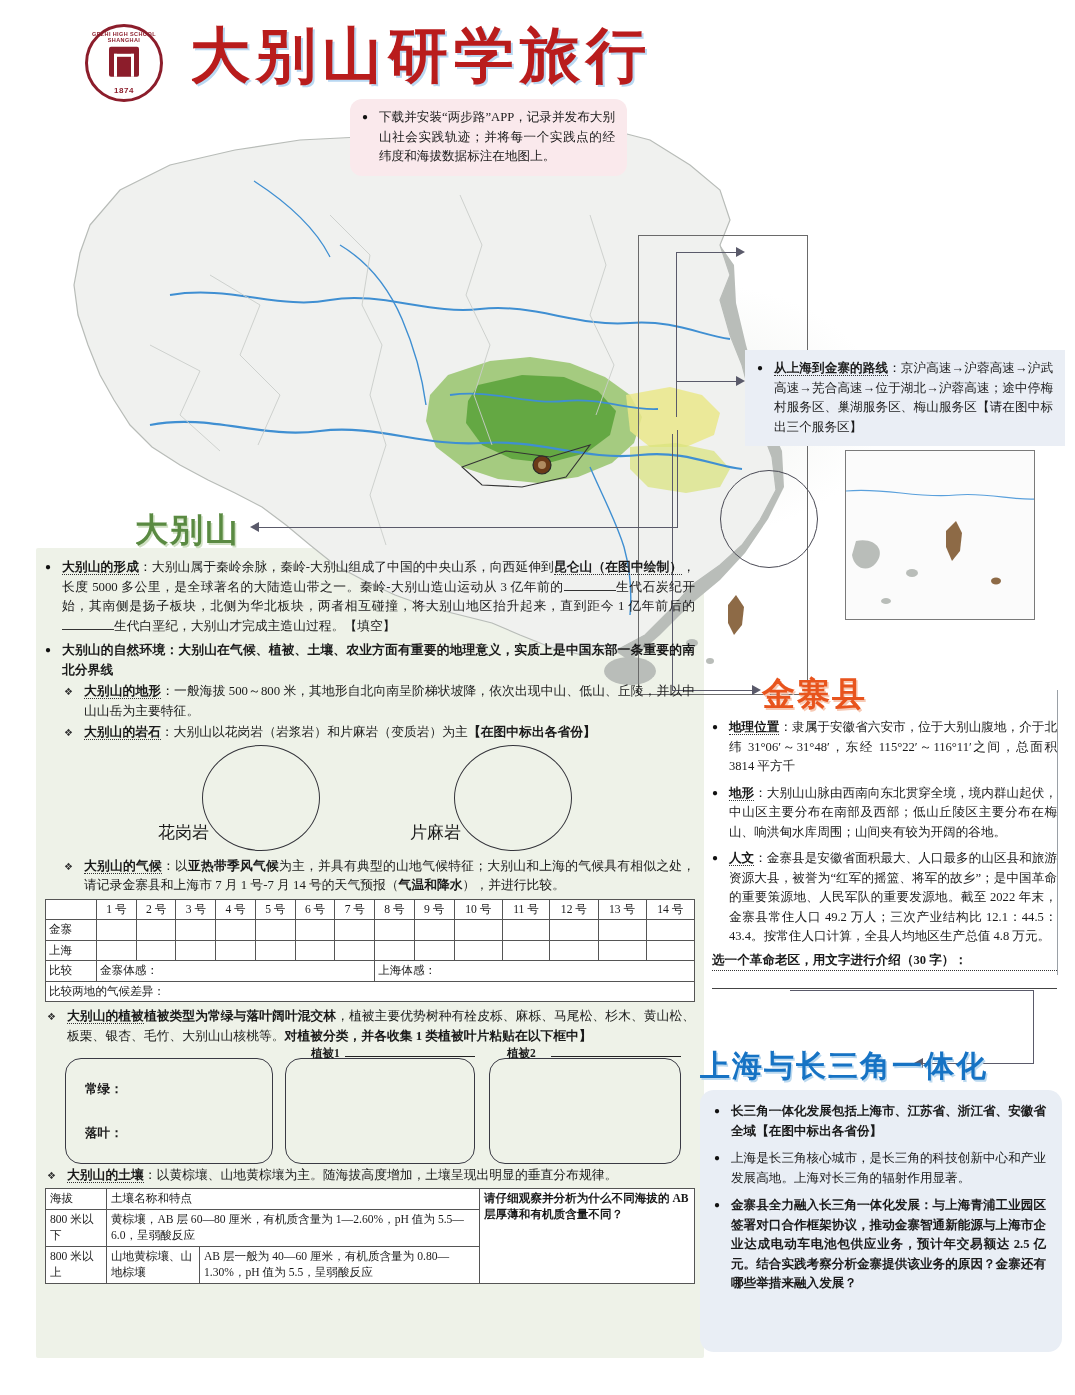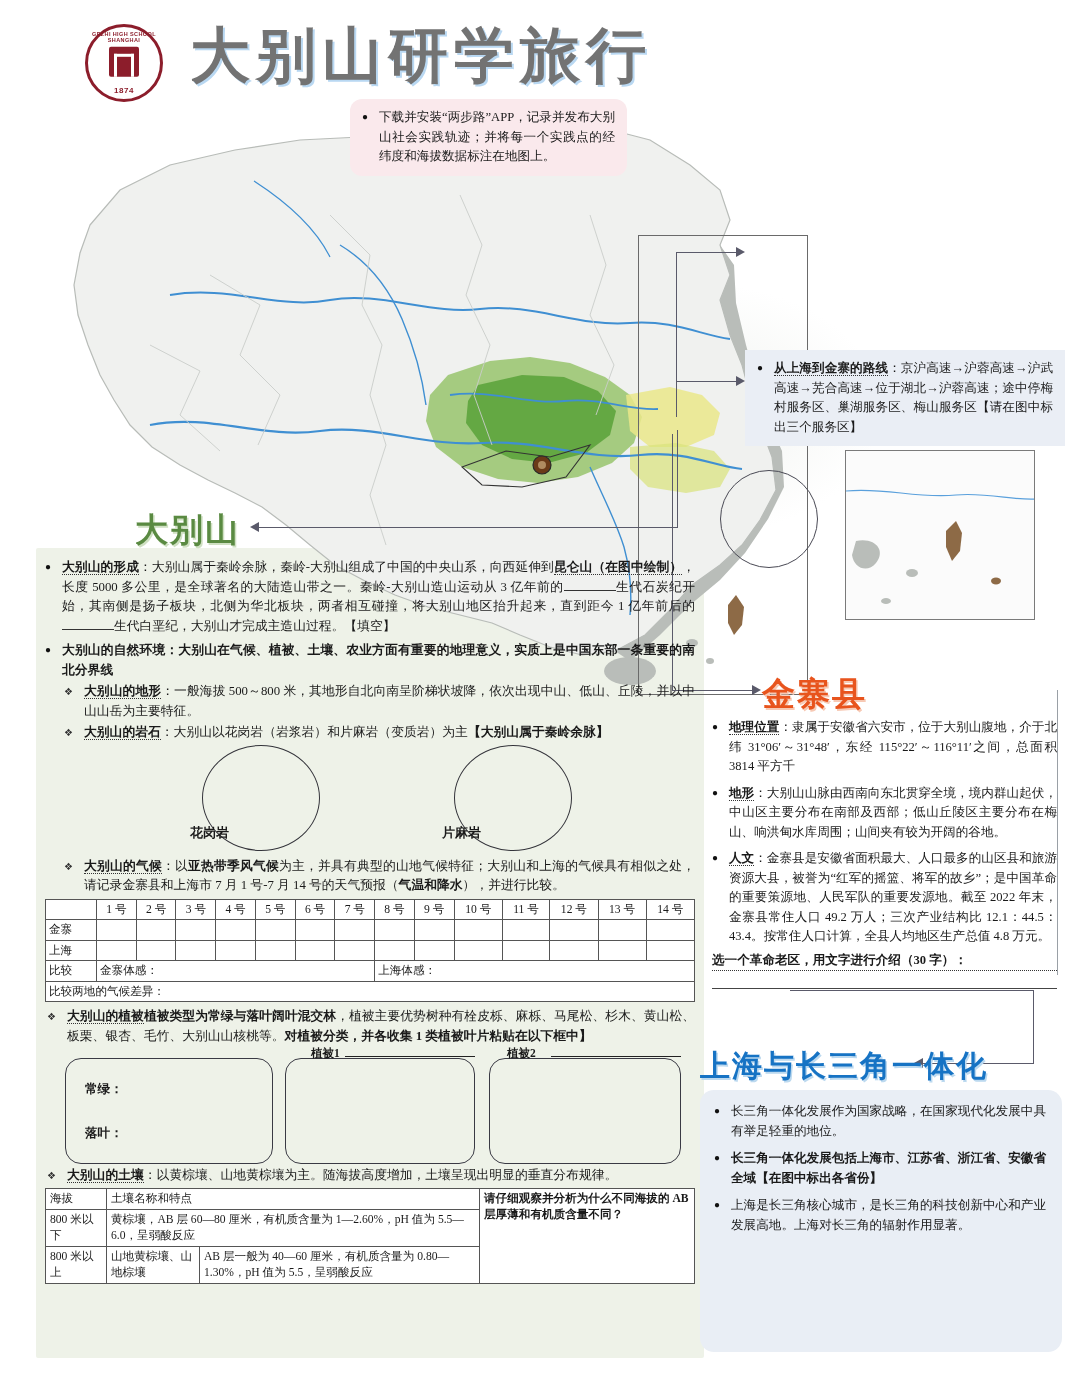--- a/index.html
+++ b/index.html
@@ -93,21 +93,21 @@
     color: #8c1d2b;
     font-family: "Liberation Sans", sans-serif;
     font-weight: bold;
   }
   .title {
     position: absolute;
     left: 190px; top: 20px;
     font-size: 60px;
     line-height: 72px;
     font-weight: bold;
-    color: #737373;
+    color: #b91c1c;
     letter-spacing: 6px;
     text-shadow: 2px 2px 0 #b9d8f2;
     font-family: "Liberation Serif", "DejaVu Serif", serif;
   }
 
   
   .map-area {
     position: absolute;
     left: 30px; top: 95px;
     width: 1015px; height: 620px;
@@ -276,23 +276,22 @@
   }
   .rock-circle {
     position: absolute;
     border: 1px solid #33333a;
     border-radius: 50%;
     width: 118px; height: 106px;
     box-sizing: border-box;
   }
   .rock-label {
     position: absolute;
-    font-weight: bold;
-    font-size: 13px;
-    margin-left: 32px;
+    font-weight: normal;
+    font-size: 17px;
   }
 
   
   table.grid {
     border-collapse: collapse;
     width: 100%;
     font-size: 11.6px;
     background: #ffffff;
   }
   table.grid td, table.grid th {
@@ -513,21 +512,21 @@
       </li>
 
       <li class="blk">
         <b>大别山的自然环境</b><b>：大别山在气候、植被、土壤、农业方面有重要的地理意义，实质上是中国东部一条重要的南北分界线</b>
 
         <ul class="diamond" style="margin-top:2px;">
           <li>
             <b class="udot">大别山的地形</b><span>：一般海拔 500～800 米，其地形自北向南呈阶梯状坡降，依次出现中山、低山、丘陵，并以中山山岳为主要特征。</span>
           </li>
           <li>
-            <b class="udot">大别山的岩石</b><span>：大别山以花岗岩（岩浆岩）和片麻岩（变质岩）为主</span><b>【大别山属于秦岭余脉】</b>
+            <b class="udot">大别山的岩石</b><span>：大别山以花岗岩（岩浆岩）和片麻岩（变质岩）为主</span><b>【在图中标出各省份】</b>
             <div class="rock-row">
               <div class="rock-circle" style="left:118px; top:0;"></div>
               <div class="rock-label" style="left:74px; top:78px;">花岗岩</div>
               <div class="rock-circle" style="left:370px; top:0;"></div>
               <div class="rock-label" style="left:326px; top:78px;">片麻岩</div>
             </div>
           </li>
           <li>
             <b class="udot">大别山的气候</b><span>：以</span><b>亚热带季风气候</b><span>为主，并具有典型的山地气候特征；大别山和上海的气候具有相似之处，请记录金寨县和上海市 7 月 1 号-7 月 14 号的天气预报（</span><b>气温和降水</b><span>），并进行比较。</span>
           </li>
@@ -657,19 +656,19 @@
         <b class="udot">人文</b><span>：金寨县是安徽省面积最大、人口最多的山区县和旅游资源大县，被誉为“红军的摇篮、将军的故乡”；是中国革命的重要策源地、人民军队的重要发源地。截至 2022 年末，金寨县常住人口 49.2 万人；三次产业结构比 12.1：44.5：43.4。按常住人口计算，全县人均地区生产总值 4.8 万元。</span>
       </li>
     </ul>
     <div style="font-weight:bold; margin-top:4px;" class="udot">选一个革命老区，用文字进行介绍（30 字）：</div>
     <div class="answer-line"></div>
   </div>
 
   <div class="csj-bg-dots"></div>
   <div class="csj-panel">
     <ul class="bl">
-      <li style="margin-bottom:8px;">长三角一体化发展作为国家战略，在国家现代化发展中具有举足轻重的地位。</li>
       <li style="margin-bottom:8px; font-weight:bold;">长三角一体化发展包括上海市、江苏省、浙江省、安徽省全域【在图中标出各省份】</li>
       <li style="margin-bottom:8px;">上海是长三角核心城市，是长三角的科技创新中心和产业发展高地。上海对长三角的辐射作用显著。</li>
+      <li style="font-weight:bold;">金寨县全力融入长三角一体化发展：与上海青浦工业园区签署对口合作框架协议，推动金寨智通新能源与上海市企业达成电动车电池包供应业务，预计年交易额达 2.5 亿元。结合实践考察分析金寨提供该业务的原因？金寨还有哪些举措来融入发展？</li>
     </ul>
   </div>
 
 </div>
 
 </body></html>

